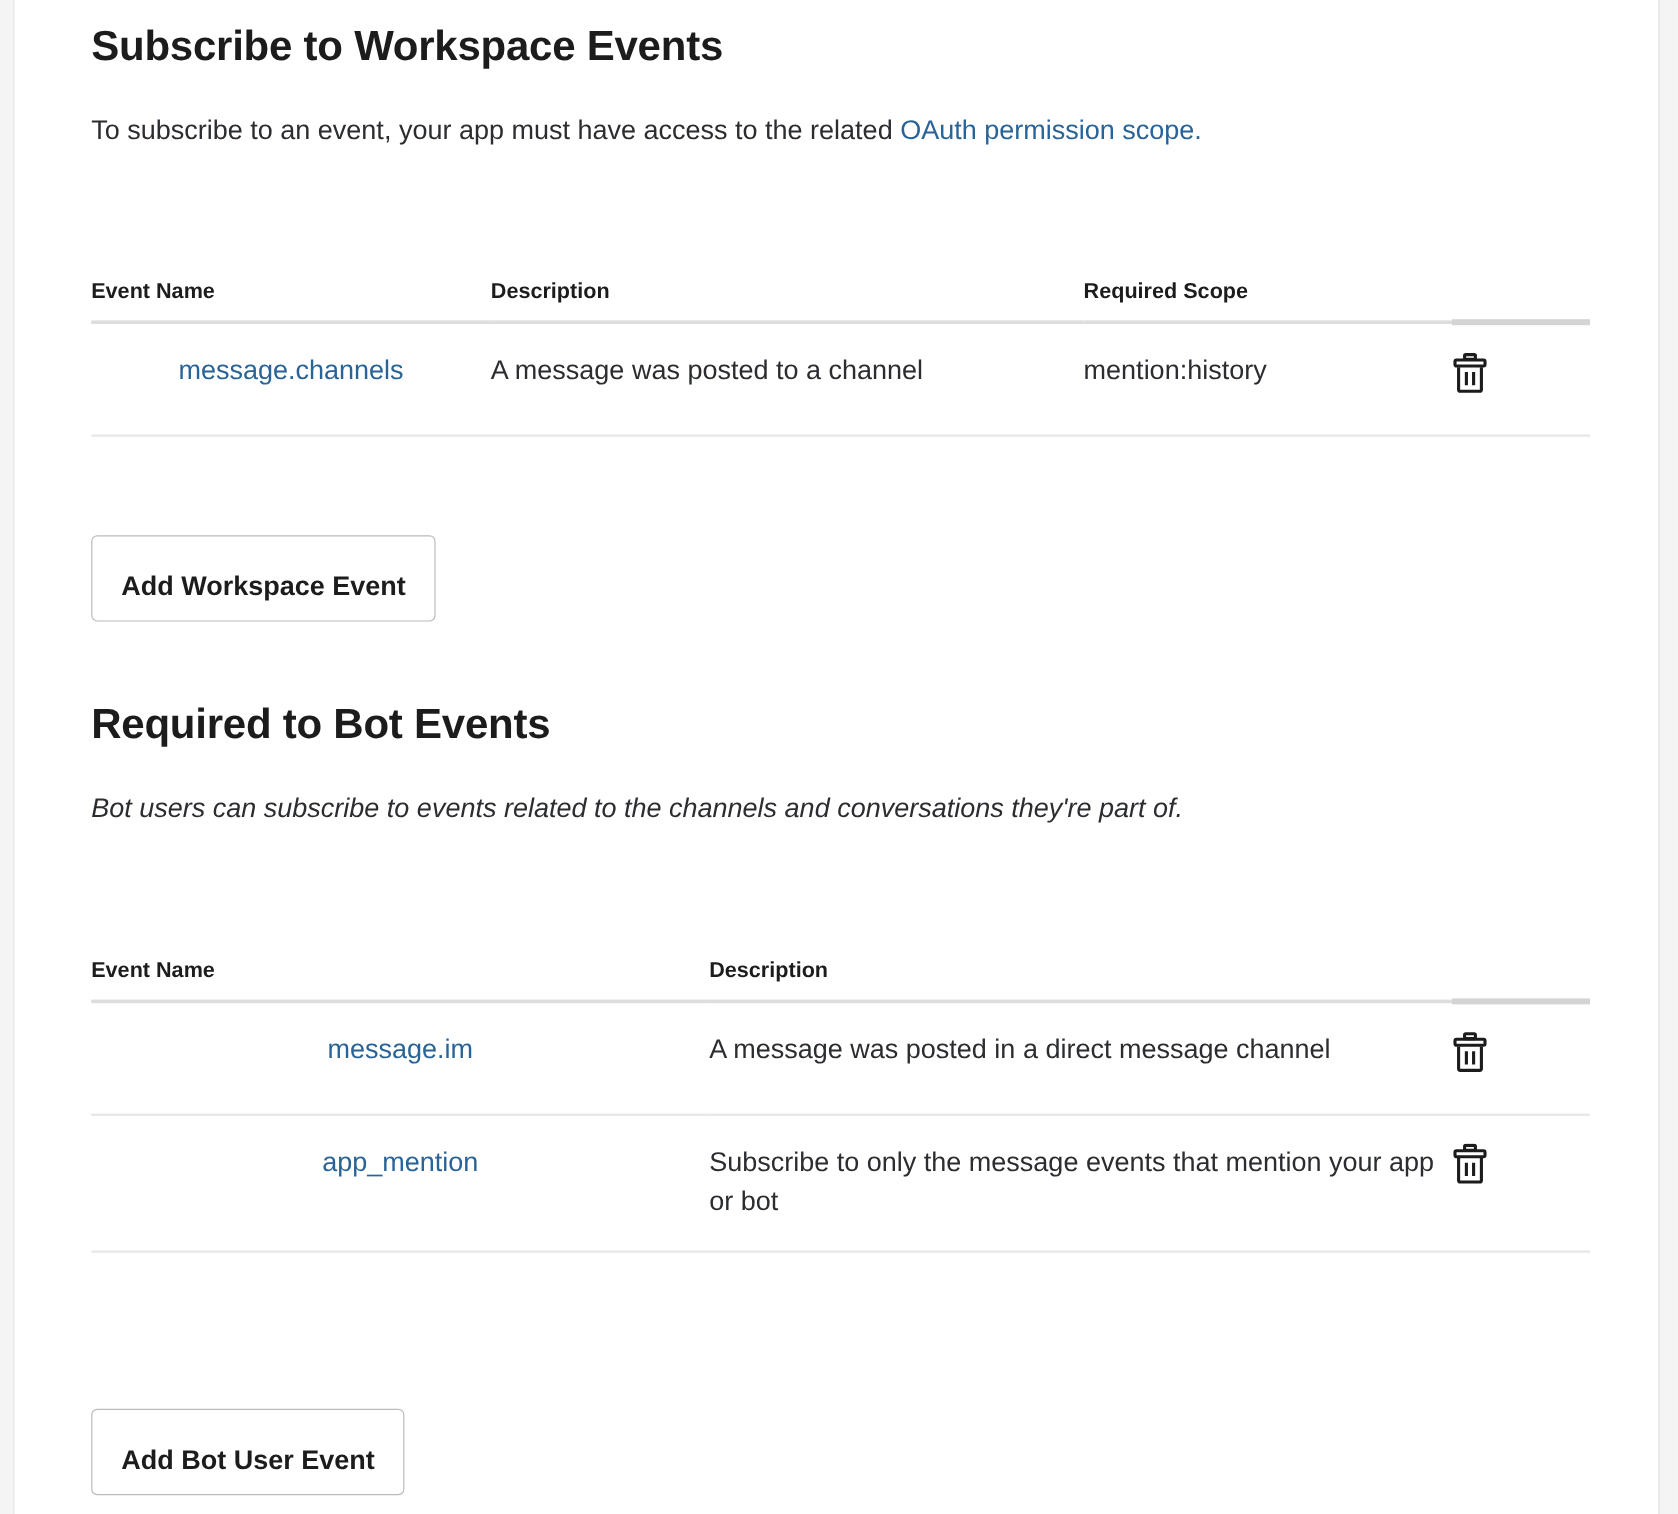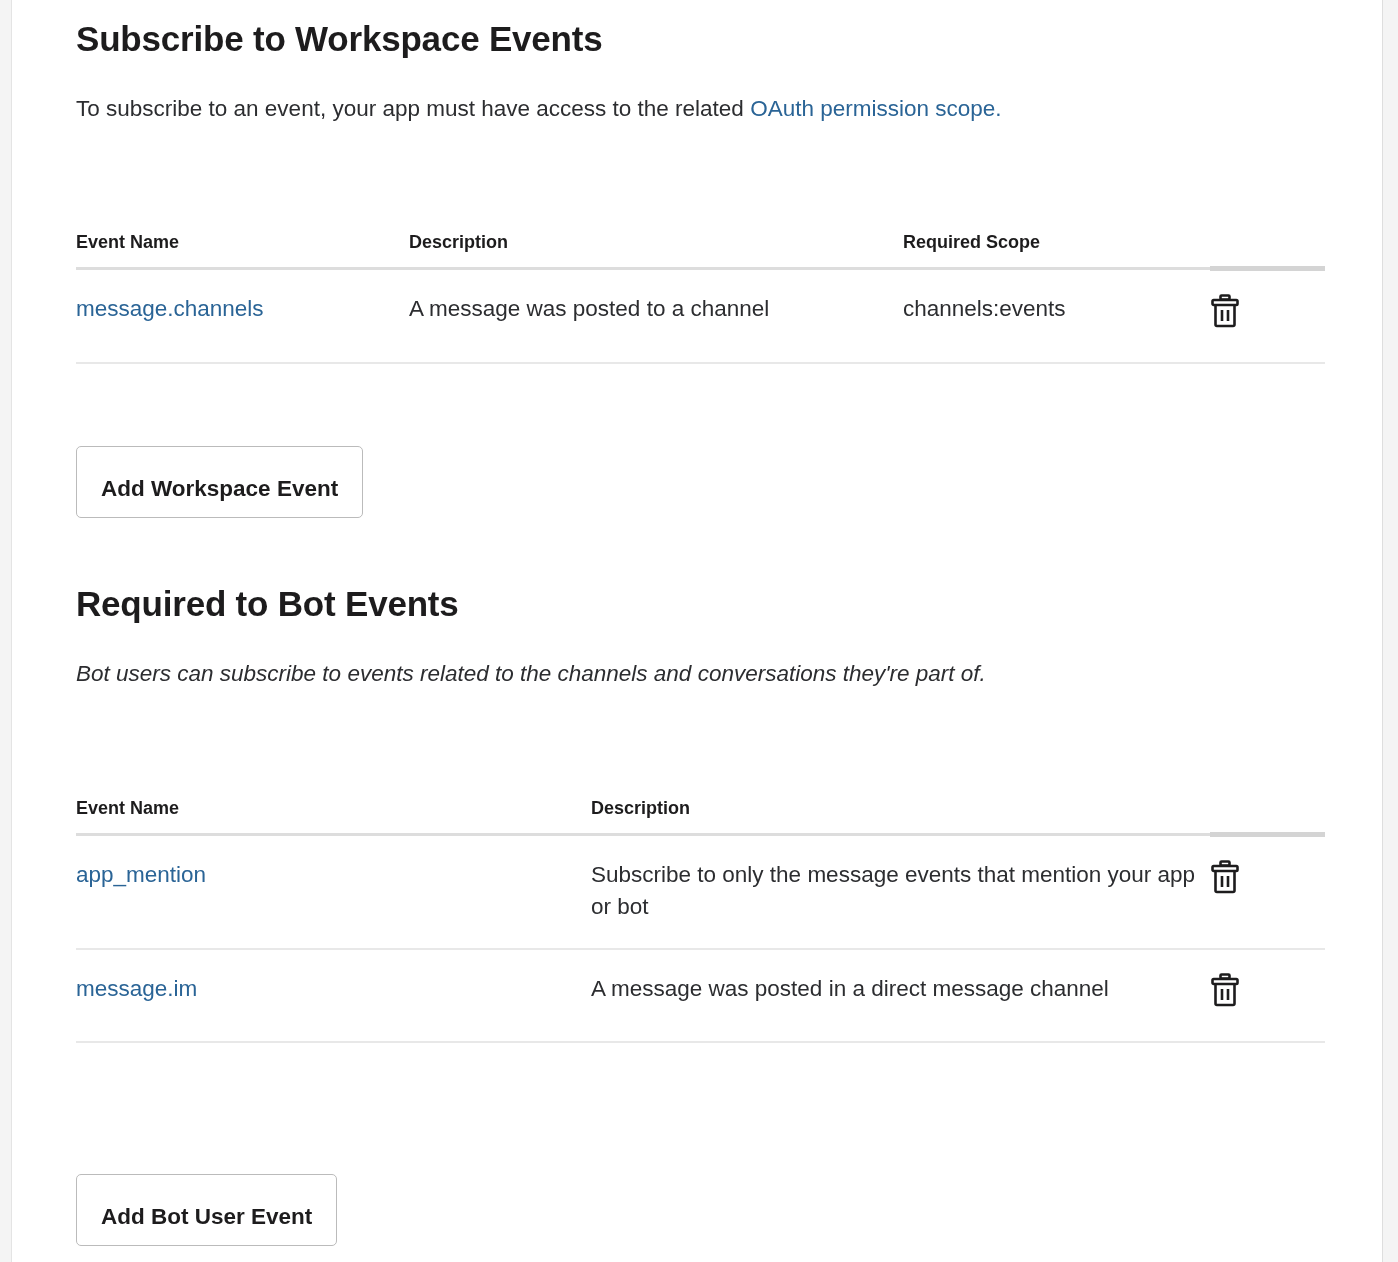--- a/index.html
+++ b/index.html
@@ -81,21 +81,21 @@
     border-bottom: 2px solid #e8e8e8;
     vertical-align: top;
   }
   .evt-table tbody tr:last-child td {
     border-bottom: 2px solid #e8e8e8;
   }
   .evt-link {
     color: #2a6496;
     text-decoration: none;
   }
-  .cell-name   { padding-right: 18px; }
+  .cell-name   { padding-right: 18px; text-align: center; }
   .col-action  { width: 115px; }
   .cell-action {
     text-align: left;
     padding-left: 18px;
   }
 
   
   .evt-table th.col-action {
     border-bottom: 5px solid #d4d4d4;
   }
@@ -162,21 +162,21 @@
           <th>Required Scope</th>
           <th class="col-action"></th>
         </tr>
       </thead>
       <tbody>
         <tr>
           <td class="cell-name">
             <a href="#" class="evt-link">message.channels</a>
           </td>
           <td>A message was posted to a channel</td>
-          <td>channels:events</td>
+          <td>mention:history</td>
           <td class="cell-action">
             <button class="trash-btn">
               <span>
                 <svg width="30" height="34" viewBox="0 0 30 34" xmlns="http://www.w3.org/2000/svg">
                   <rect x="10.5" y="1.5" width="9" height="4" rx="1" fill="none" stroke="#1d1c1d" stroke-width="2.6"></rect>
                   <rect x="2.5" y="6" width="25" height="5" rx="1.2" fill="none" stroke="#1d1c1d" stroke-width="2.6"></rect>
                   <path d="M5.5 12 L5.5 30.5 Q5.5 32 7 32 L23 32 Q24.5 32 24.5 30.5 L24.5 12" fill="none" stroke="#1d1c1d" stroke-width="2.6"></path>
                   <line x1="12" y1="16" x2="12" y2="27" stroke="#1d1c1d" stroke-width="2.6"></line>
                   <line x1="18" y1="16" x2="18" y2="27" stroke="#1d1c1d" stroke-width="2.6"></line>
                 </svg>
@@ -200,57 +200,57 @@
         <col style="width:115px">
       </colgroup>
       <thead>
         <tr>
           <th>Event Name</th>
           <th>Description</th>
           <th class="col-action"></th>
         </tr>
       </thead>
       <tbody>
+        <tr>
+          <td class="cell-name">
+            <a href="#" class="evt-link">message.im</a>
+          </td>
+          <td>A message was posted in a direct message channel</td>
+          <td class="cell-action">
+            <button class="trash-btn">
+              <span>
+                <svg width="30" height="34" viewBox="0 0 30 34" xmlns="http://www.w3.org/2000/svg">
+                  <rect x="10.5" y="1.5" width="9" height="4" rx="1" fill="none" stroke="#1d1c1d" stroke-width="2.6"></rect>
+                  <rect x="2.5" y="6" width="25" height="5" rx="1.2" fill="none" stroke="#1d1c1d" stroke-width="2.6"></rect>
+                  <path d="M5.5 12 L5.5 30.5 Q5.5 32 7 32 L23 32 Q24.5 32 24.5 30.5 L24.5 12" fill="none" stroke="#1d1c1d" stroke-width="2.6"></path>
+                  <line x1="12" y1="16" x2="12" y2="27" stroke="#1d1c1d" stroke-width="2.6"></line>
+                  <line x1="18" y1="16" x2="18" y2="27" stroke="#1d1c1d" stroke-width="2.6"></line>
+                </svg>
+              </span>
+            </button>
+          </td>
+        </tr>
         <tr>
           <td class="cell-name">
             <a href="#" class="evt-link">app_mention</a>
           </td>
           <td>Subscribe to only the message events that mention your app or bot</td>
           <td class="cell-action">
             <button class="trash-btn">
               <span>
                 <svg width="30" height="34" viewBox="0 0 30 34" xmlns="http://www.w3.org/2000/svg">
                   <rect x="10.5" y="1.5" width="9" height="4" rx="1" fill="none" stroke="#1d1c1d" stroke-width="2.6"></rect>
                   <rect x="2.5" y="6" width="25" height="5" rx="1.2" fill="none" stroke="#1d1c1d" stroke-width="2.6"></rect>
                   <path d="M5.5 12 L5.5 30.5 Q5.5 32 7 32 L23 32 Q24.5 32 24.5 30.5 L24.5 12" fill="none" stroke="#1d1c1d" stroke-width="2.6"></path>
                   <line x1="12" y1="16" x2="12" y2="27" stroke="#1d1c1d" stroke-width="2.6"></line>
                   <line x1="18" y1="16" x2="18" y2="27" stroke="#1d1c1d" stroke-width="2.6"></line>
                 </svg>
               </span>
             </button>
           </td>
         </tr>
-        <tr>
-          <td class="cell-name">
-            <a href="#" class="evt-link">message.im</a>
-          </td>
-          <td>A message was posted in a direct message channel</td>
-          <td class="cell-action">
-            <button class="trash-btn">
-              <span>
-                <svg width="30" height="34" viewBox="0 0 30 34" xmlns="http://www.w3.org/2000/svg">
-                  <rect x="10.5" y="1.5" width="9" height="4" rx="1" fill="none" stroke="#1d1c1d" stroke-width="2.6"></rect>
-                  <rect x="2.5" y="6" width="25" height="5" rx="1.2" fill="none" stroke="#1d1c1d" stroke-width="2.6"></rect>
-                  <path d="M5.5 12 L5.5 30.5 Q5.5 32 7 32 L23 32 Q24.5 32 24.5 30.5 L24.5 12" fill="none" stroke="#1d1c1d" stroke-width="2.6"></path>
-                  <line x1="12" y1="16" x2="12" y2="27" stroke="#1d1c1d" stroke-width="2.6"></line>
-                  <line x1="18" y1="16" x2="18" y2="27" stroke="#1d1c1d" stroke-width="2.6"></line>
-                </svg>
-              </span>
-            </button>
-          </td>
-        </tr>
       </tbody>
     </table>
 
     <button id="bot-add" class="btn-outline">Add Bot User Event</button>
 
   </div>
 </div>
 
 </body></html>

